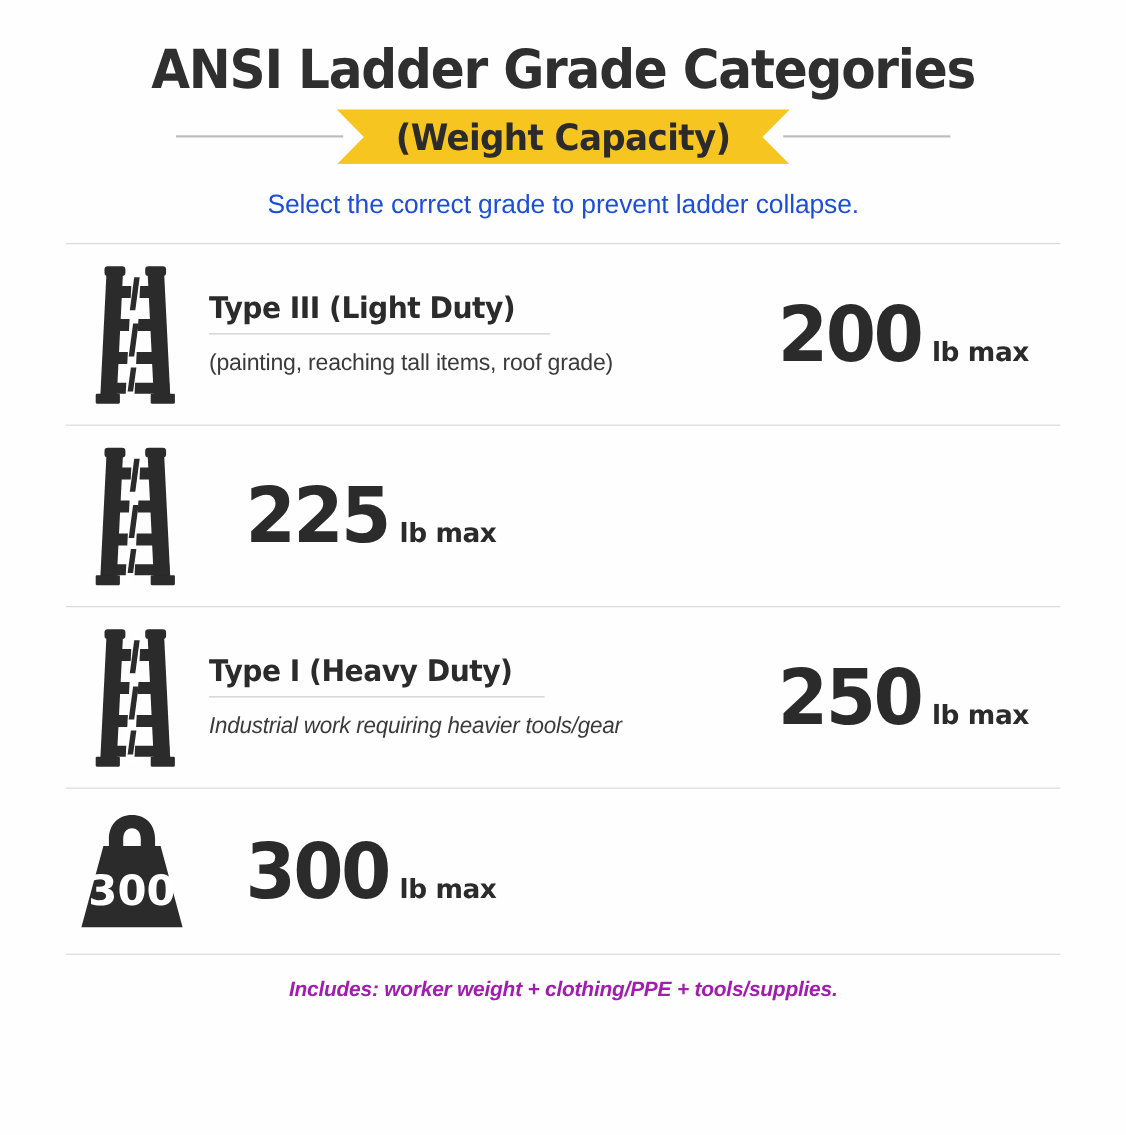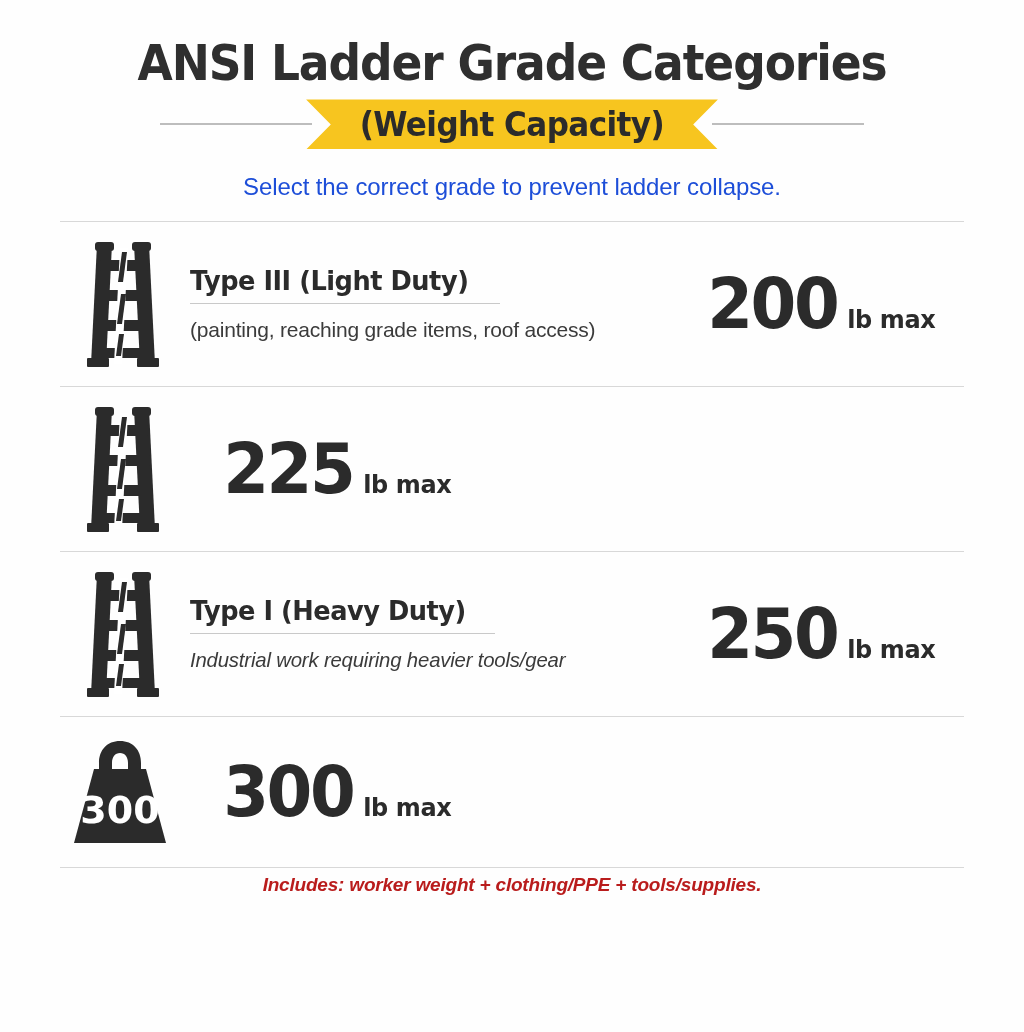--- a/index.html
+++ b/index.html
@@ -174,27 +174,27 @@
     font-weight: bold;
     font-size: 24px;
     color: #2b2b2b;
     letter-spacing: -0.4px;
     margin-left: 6px;
     white-space: nowrap;
   }
 
   
   .footer {
-    margin-top: 6px;
+    margin-top: 21px;
     text-align: center;
     font-family: "Liberation Sans", sans-serif;
     font-style: italic;
     font-weight: bold;
     font-size: 19px;
-    color: #b91c1c;
+    color: #a21caf;
     letter-spacing: -0.2px;
   }
 
   svg { display: block; }
 </style>
 </head>
 <body>
 
 <div class="page">
 
@@ -240,21 +240,21 @@
             <path d="M50 14 L55 14 L51 44 L46 44 Z"></path>
             <path d="M49 56 L54 56 L50 86 L45 86 Z"></path>
             <path d="M47 96 L52 96 L49 118 L44 118 Z"></path>
           </g>
         </svg>
       </div>
       <div class="info-cell">
         <div class="grade-title">Type III (Light Duty)</div>
         <div class="title-rule w1"></div>
         <div class="grade-desc">
-          <div>(painting, reaching grade items, roof access)</div>
+          <div>(painting, reaching tall items, roof grade)</div>
         </div>
       </div>
       <div class="value-cell">
         <span class="big-number">200</span>
         <span class="unit">lb max</span>
       </div>
     </div>
 
     <div class="divider"></div>
 

